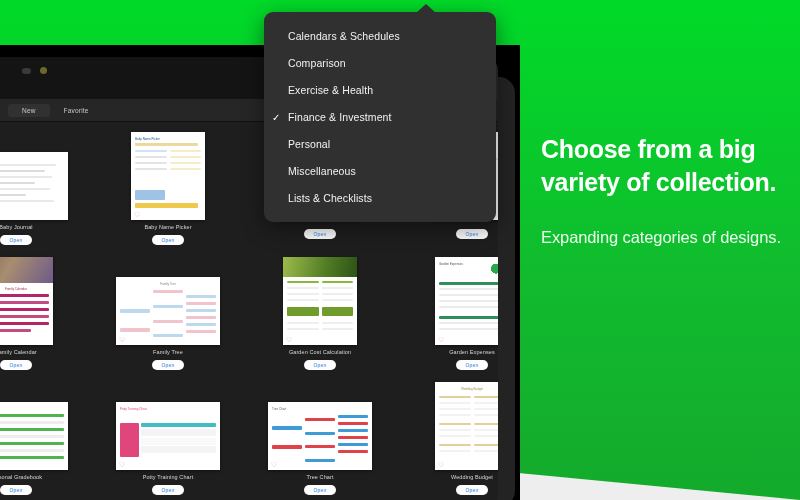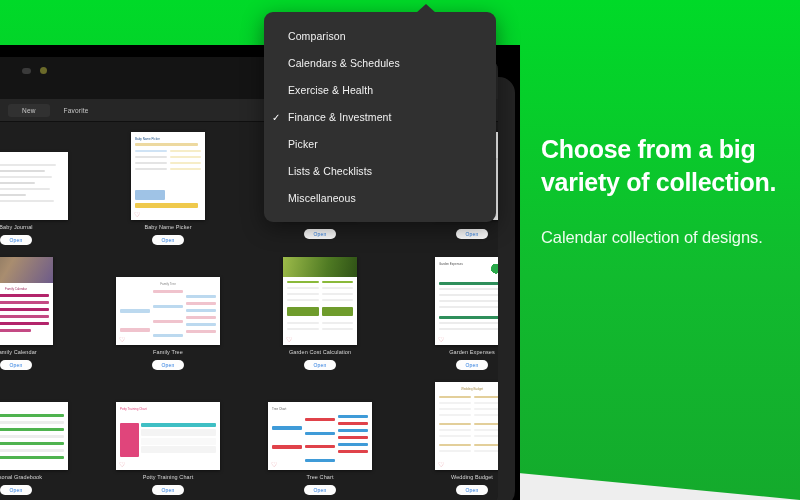--- a/index.html
+++ b/index.html
@@ -538,41 +538,41 @@
         </div>
       </div>
 
     </div>
   </div>
 
   <div class="menu">
     <div class="notch"></div>
 
     <div class="mitem">
+      <span>Calendars &amp; Schedules</span>
+    </div>
+    <div class="mitem">
       <span>Comparison</span>
-    </div>
-    <div class="mitem">
-      <span>Calendars &amp; Schedules</span>
     </div>
     <div class="mitem">
       <span>Exercise &amp; Health</span>
     </div>
     <div class="mitem">
       <span class="check">✓</span>
       <span>Finance &amp; Investment</span>
     </div>
     <div class="mitem">
-      <span>Picker</span>
+      <span>Personal</span>
+    </div>
+    <div class="mitem">
+      <span>Miscellaneous</span>
     </div>
     <div class="mitem">
       <span>Lists &amp; Checklists</span>
-    </div>
-    <div class="mitem">
-      <span>Miscellaneous</span>
     </div>
   </div>
 
   <div class="copy">
     <div class="headline">Choose from a big variety of collection.</div>
-    <div class="sub">Calendar collection of designs.</div>
+    <div class="sub">Expanding categories of designs.</div>
   </div>
 
 </div>
 
 </body></html>

